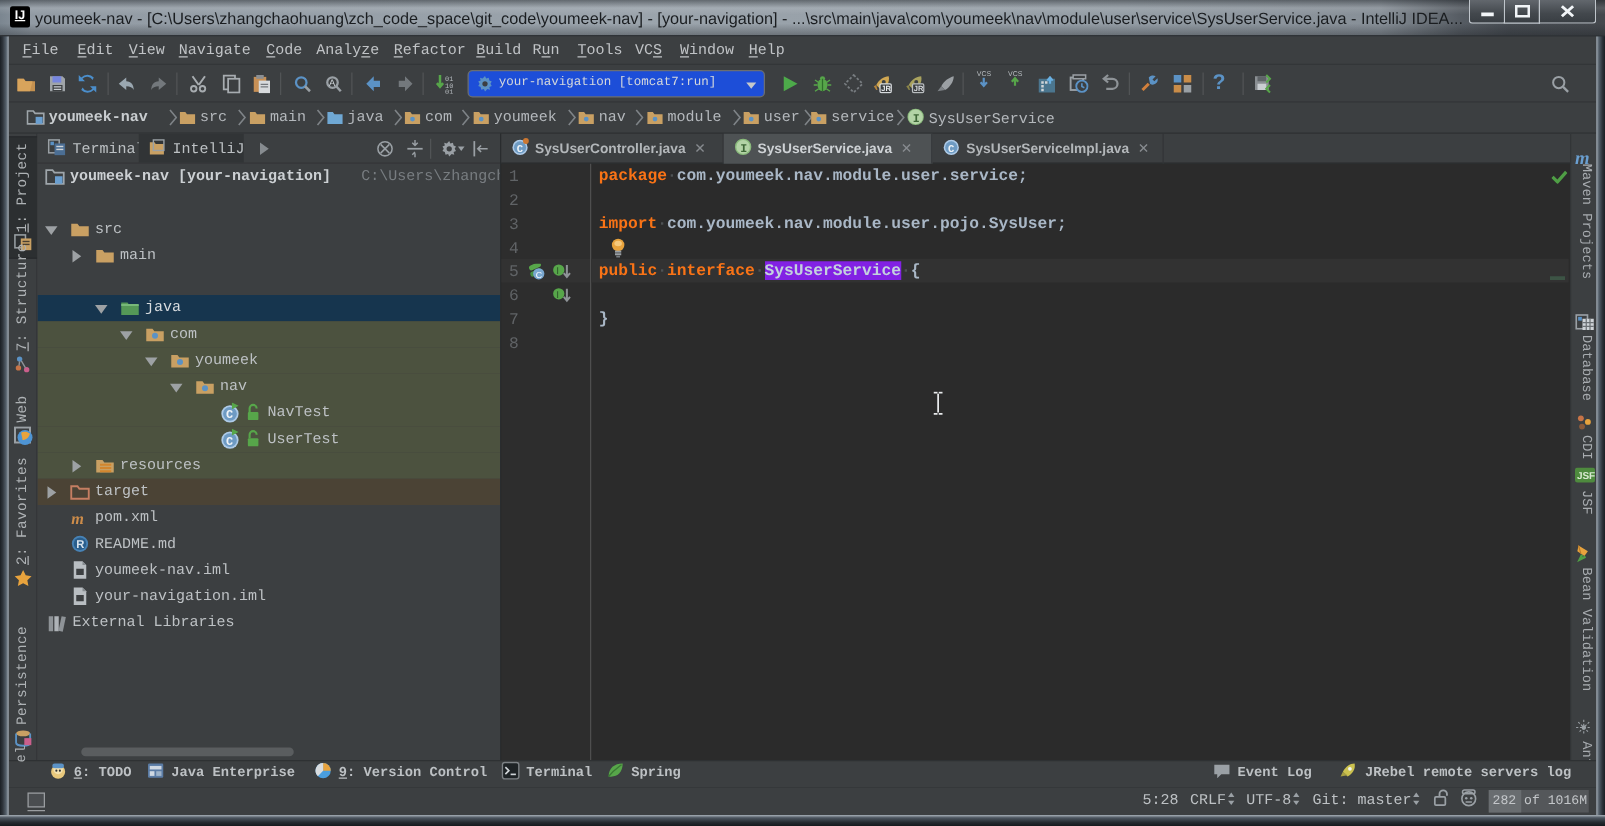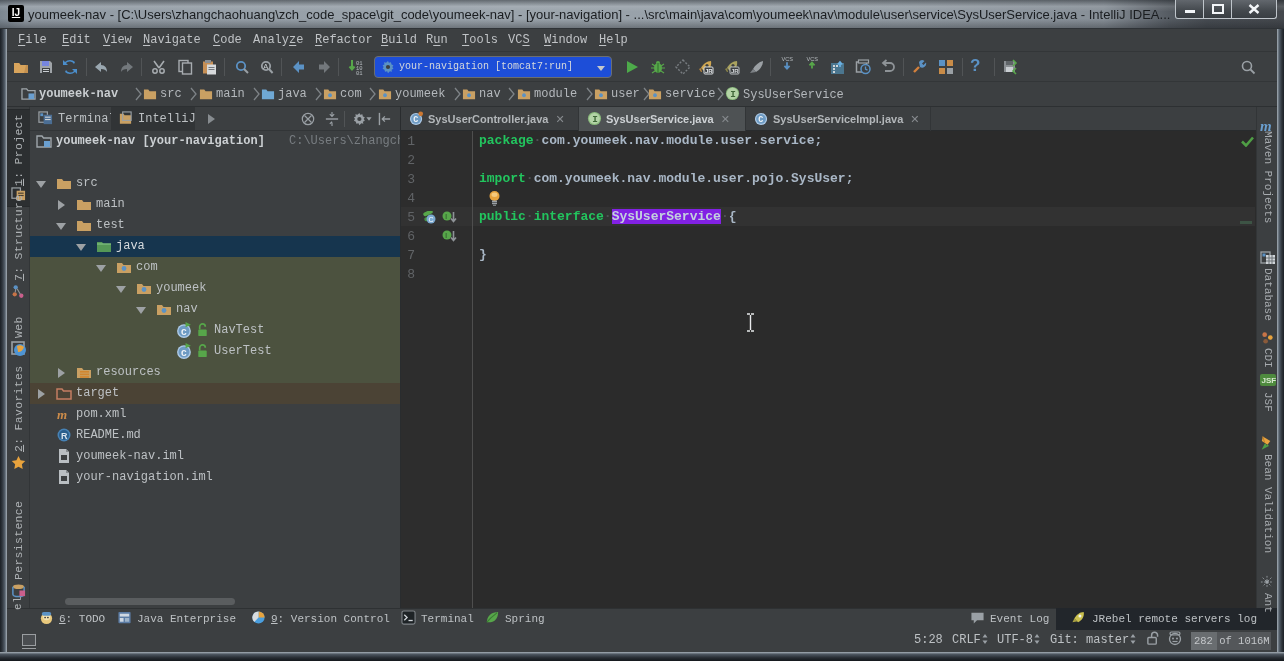--- a/index.html
+++ b/index.html
@@ -72,32 +72,32 @@
 #editor{position:absolute;left:393px;top:0;width:856px;height:501px;background:#2b2b2b;border-left:1px solid #292c2e;}
 #tabbar{position:absolute;left:0;top:0;width:856px;height:24px;background:#3c3f41;border-bottom:1px solid #282b2d;}
 .etab{position:absolute;top:0;height:24px;font-family:"Liberation Sans",sans-serif;font-size:11px;font-weight:bold;color:#b3b7ba;line-height:24px;border-right:1px solid #323537;white-space:nowrap;overflow:hidden;}
 .etab svg{vertical-align:-3px;margin:0 4px 0 8px;}
 .etab .x{color:#878b8f;font-size:11px;font-weight:normal;margin:0 8px 0 7px;}
 .etab.act{background:#4e5254;color:#ced2d5;}
 #gutter{position:absolute;left:0;top:24px;width:72px;height:477px;background:#2d2d2d;border-right:1px solid #4e4e4e;}
 .lnum{position:absolute;left:0;width:14px;text-align:right;font-size:13px;color:#606366;}
 #code{position:absolute;left:78px;top:24px;width:778px;height:477px;font-size:13px;color:#a9b7c6;font-weight:bold;}
 .cline{position:absolute;left:0;width:776px;height:19px;line-height:19px;white-space:pre;}
-.kw{color:#22c55e;}
+.kw{color:#f97316;}
 .mtd{color:#ffc66d;font-weight:bold;}
 .ws{color:#4e5254;}
 #caretrow{position:absolute;left:-6px;top:76px;width:782px;height:19px;background:#323232;}
 .hlt{background:#8221e4;color:#c3d0de;}
 
 #rstripe{position:absolute;left:1249px;top:0;width:21px;height:501px;background:#3c3f41;border-left:1px solid #323537;}
 .vtabR{position:absolute;left:0;width:21px;color:#a8acb0;font-size:11px;}
 .vtabR .lab{position:absolute;left:17px;transform:rotate(90deg);transform-origin:0 0;white-space:nowrap;}
 .vtabR svg{position:absolute;left:3px;}
 
-#sbar1{position:absolute;left:7px;top:608px;width:1049px;height:22px;background:#3c3f41;border-top:1px solid #2e3133;font-size:11px;color:#bdc1c4;}
+#sbar1{position:absolute;left:7px;top:608px;width:1270px;height:22px;background:#3c3f41;border-top:1px solid #2e3133;font-size:11px;color:#bdc1c4;font-weight:bold;}
 #sbar2{position:absolute;left:7px;top:630px;width:1270px;height:22px;background:#3c3f41;font-size:12px;color:#bdc1c4;}
 .sit{position:absolute;top:0;height:22px;line-height:21px;white-space:nowrap;}
 .sit svg{vertical-align:-3px;margin-right:5px;}
 .sit u{text-decoration:underline;}
 #memchip{position:absolute;left:1184px;top:2px;width:80px;height:18px;background:#54575a;line-height:18px;color:#c3c6c9;font-size:11px;}
 #memchip .fill{position:absolute;left:0;top:0;width:26px;height:18px;background:#696d70;}
 #memchip .t{position:absolute;left:3px;top:0;font-size:10.5px;}
 #sq{position:absolute;left:15px;top:4px;width:14px;height:12px;border:1px solid #9a9da0;background:#4a4d50;}
 #sq2{position:absolute;left:15px;top:18px;width:14px;height:1px;background:#9a9da0;}
 </style>
@@ -466,27 +466,20 @@
             </svg>
             <span class="lbl" style="left:46px">src</span>
           </div>
         <div class="trow" style="top:63px">
             <span class="arr arrR" style="left:28px"></span>
             <svg class="fic" style="left:46px" width="16" height="16" viewBox="0 0 16 16">
               <path d="M1 4h5l1.5 2H15v8H1z" fill="#c9a063"></path>
             </svg>
             <span class="lbl" style="left:66px">main</span>
           </div>
-        <div class="trow" style="top:84px">
-            <span class="arr arrD" style="left:26px"></span>
-            <svg class="fic" style="left:46px" width="16" height="16" viewBox="0 0 16 16">
-              <path d="M1 4h5l1.5 2H15v8H1z" fill="#c9a063"></path>
-            </svg>
-            <span class="lbl" style="left:66px">test</span>
-          </div>
         <div class="trow" style="top:105px;background:#16354e">
             <span class="arr arrD" style="left:46px"></span>
             <svg class="fic" style="left:66px" width="16" height="16" viewBox="0 0 16 16">
               <path d="M1 4h5l1.5 2H15v8H1z" fill="#559857"></path>
               <path d="M1 6h14" stroke="#77b879" stroke-width="1.5"></path>
             </svg>
             <span class="lbl" style="left:86px;color:#d8dcdf">java</span>
           </div>
         <div class="trow olv" style="top:126px">
             <span class="arr arrD" style="left:66px"></span>
@@ -577,20 +570,28 @@
             </svg>
             <span class="lbl" style="left:46px">youmeek-nav.iml</span>
           </div>
         <div class="trow" style="top:336px">
             <svg class="fic" style="left:26px" width="16" height="16" viewBox="0 0 16 16">
               <path d="M3 1h7l3 3v11H3z" fill="#b9bec2"></path>
               <path d="M10 1l3 3h-3z" fill="#868b8f"></path>
               <rect x="5" y="7" width="6" height="5" fill="#3c3f41"></rect>
             </svg>
             <span class="lbl" style="left:46px">your-navigation.iml</span>
+          </div>
+        <div class="trow" style="top:357px">
+            <svg class="fic" style="left:8px" width="16" height="16" viewBox="0 0 16 16">
+              <rect x="1" y="3" width="3.5" height="12" fill="#8e9397"></rect>
+              <rect x="5.5" y="3" width="3.5" height="12" fill="#aeb3b7"></rect>
+              <rect x="10" y="3" width="3.5" height="12" fill="#8e9397" transform="rotate(12 11 9)"></rect>
+            </svg>
+            <span class="lbl" style="left:28px">External Libraries</span>
           </div>
       </div>
       <div id="hscroll"></div>
     </div>
     <div id="editor">
       <div id="tabbar">
         <div class="etab" style="left:0;width:178px"><svg width="15" height="15" viewBox="0 0 16 16">
               <circle cx="7.5" cy="8.5" r="6.5" fill="#aecbe8"></circle>
               <circle cx="7.5" cy="8.5" r="5.2" fill="#6e9bc3"></circle>
               <text x="4.6" y="12" font-size="9" font-weight="bold" fill="#eef3f7" font-family="Liberation Mono">C</text>

